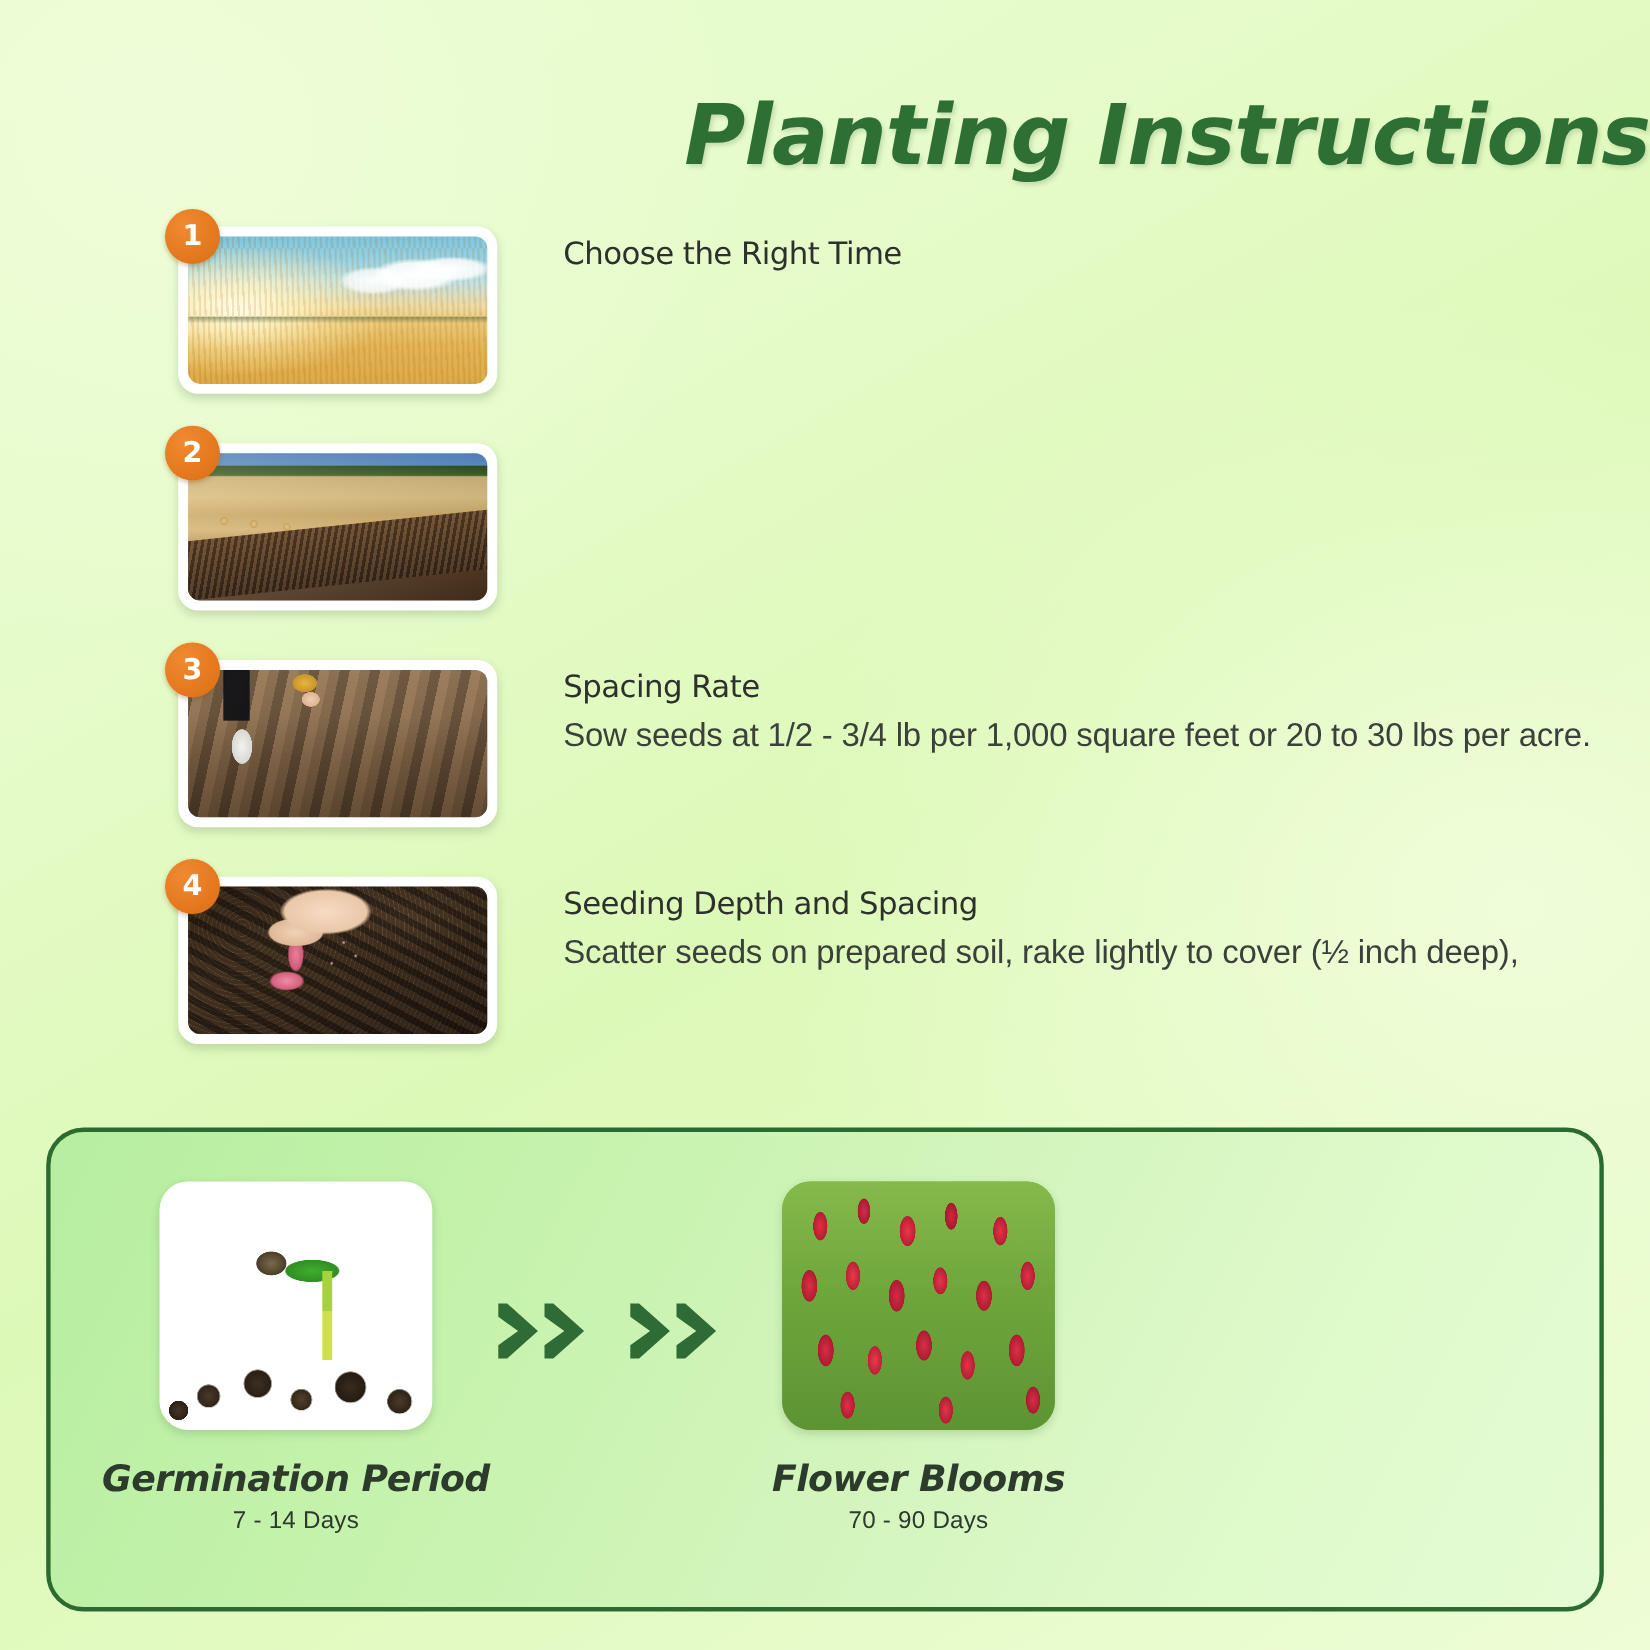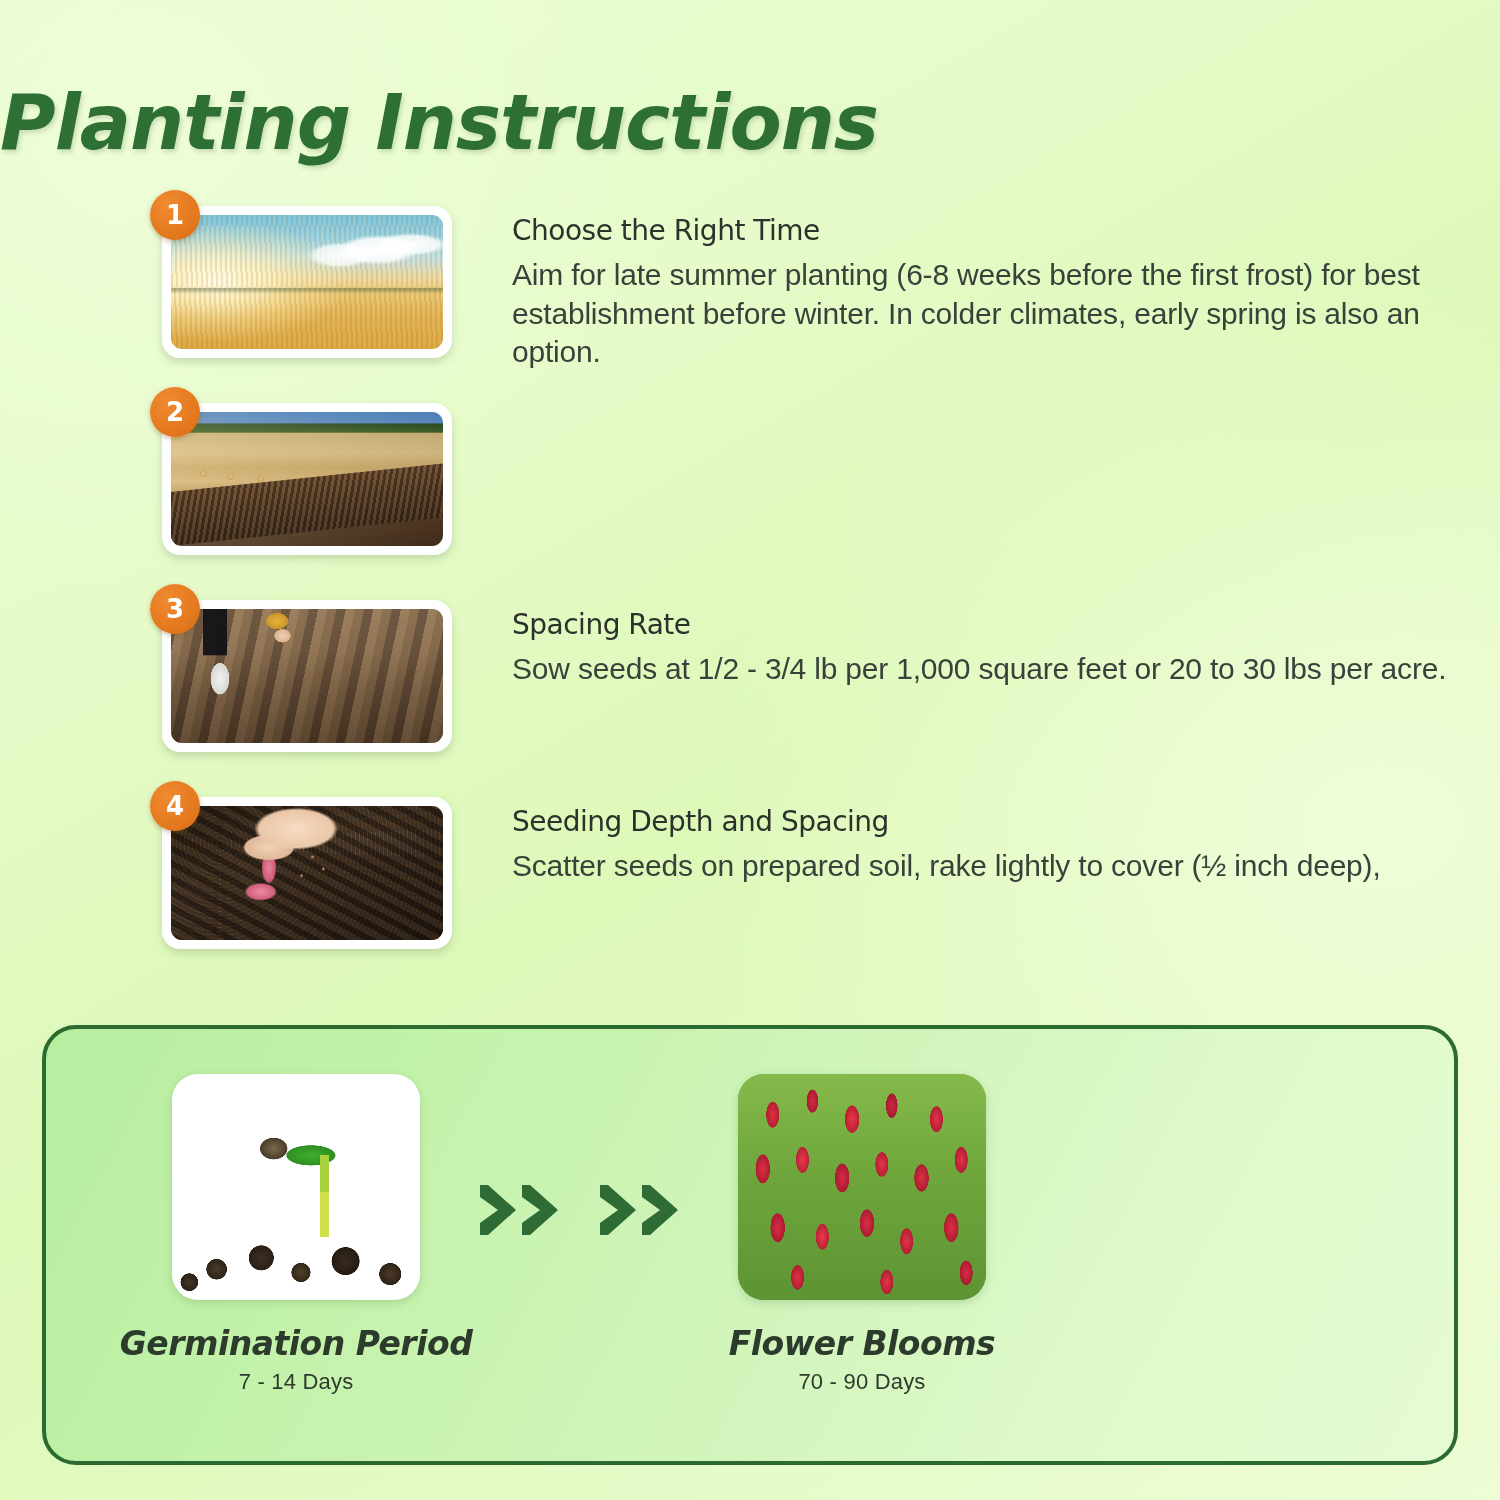--- a/index.html
+++ b/index.html
@@ -15,21 +15,21 @@
     width:1500px; height:1500px;
     background:
       radial-gradient(ellipse 900px 800px at 10% 8%, #eefdd8 0%, rgba(238,253,216,0) 60%),
       radial-gradient(ellipse 1100px 900px at 92% 55%, #effdd9 0%, rgba(239,253,217,0) 62%),
       linear-gradient(150deg, #e9fdd1 0%, #e6fbc9 28%, #ddf9b8 52%, #e3fac2 72%, #edfdd6 100%);
   }
 
   
   .title {
     position:absolute; top:78px; left:0; width:1500px;
-    text-align:left;
+    text-align:right;
     font-size:76px;
     font-weight:800;
     font-style:italic;
     letter-spacing:-1px;
     color:#2e7034;
     font-family:"DejaVu Sans", sans-serif;
     text-shadow: 2px 3px 4px rgba(120,150,110,0.30);
     white-space:nowrap;
   }
 
@@ -188,21 +188,21 @@
 
   
   .panel {
     position:absolute;
     left:42px; top:1025px;
     width:1416px; height:440px;
     border:4px solid #2c6b2f;
     border-radius:34px;
     background: linear-gradient(118deg, #b6eea0 0%, #c4f2ab 26%, #d3f5bd 55%, #dffacb 78%, #e5fbd4 100%);
   }
-  .tl { position:absolute; inset:0; display:flex; align-items:flex-start;padding-left:27px; }
+  .tl { position:absolute; inset:0; display:flex; align-items:flex-start; }
   .tl-col {
     width:326px; margin-top:45px; text-align:center;
     display:flex; flex-direction:column; align-items:center;
   }
   .tl-col:nth-of-type(1) { margin-left:60px; }
   .tl-thumb {
     width:248px; height:226px;
     border-radius:26px;
     overflow:hidden;
     position:relative;
@@ -317,21 +317,20 @@
 
     <div class="step">
       <div class="media">
         <div class="photo-frame">
           <div class="photo ph-wheat"></div>
         </div>
         <div class="badge">1</div>
       </div>
       <div class="body">
         <h3>Choose the Right Time</h3>
-        <p>Aim for late summer planting (6-8 weeks before the first frost) for best establishment before winter. In colder climates, early spring is also an option.</p>
       </div>
     </div>
 
     <div class="step">
       <div class="media">
         <div class="photo-frame">
           <div class="photo ph-bales"></div>
         </div>
         <div class="badge">2</div>
       </div>

